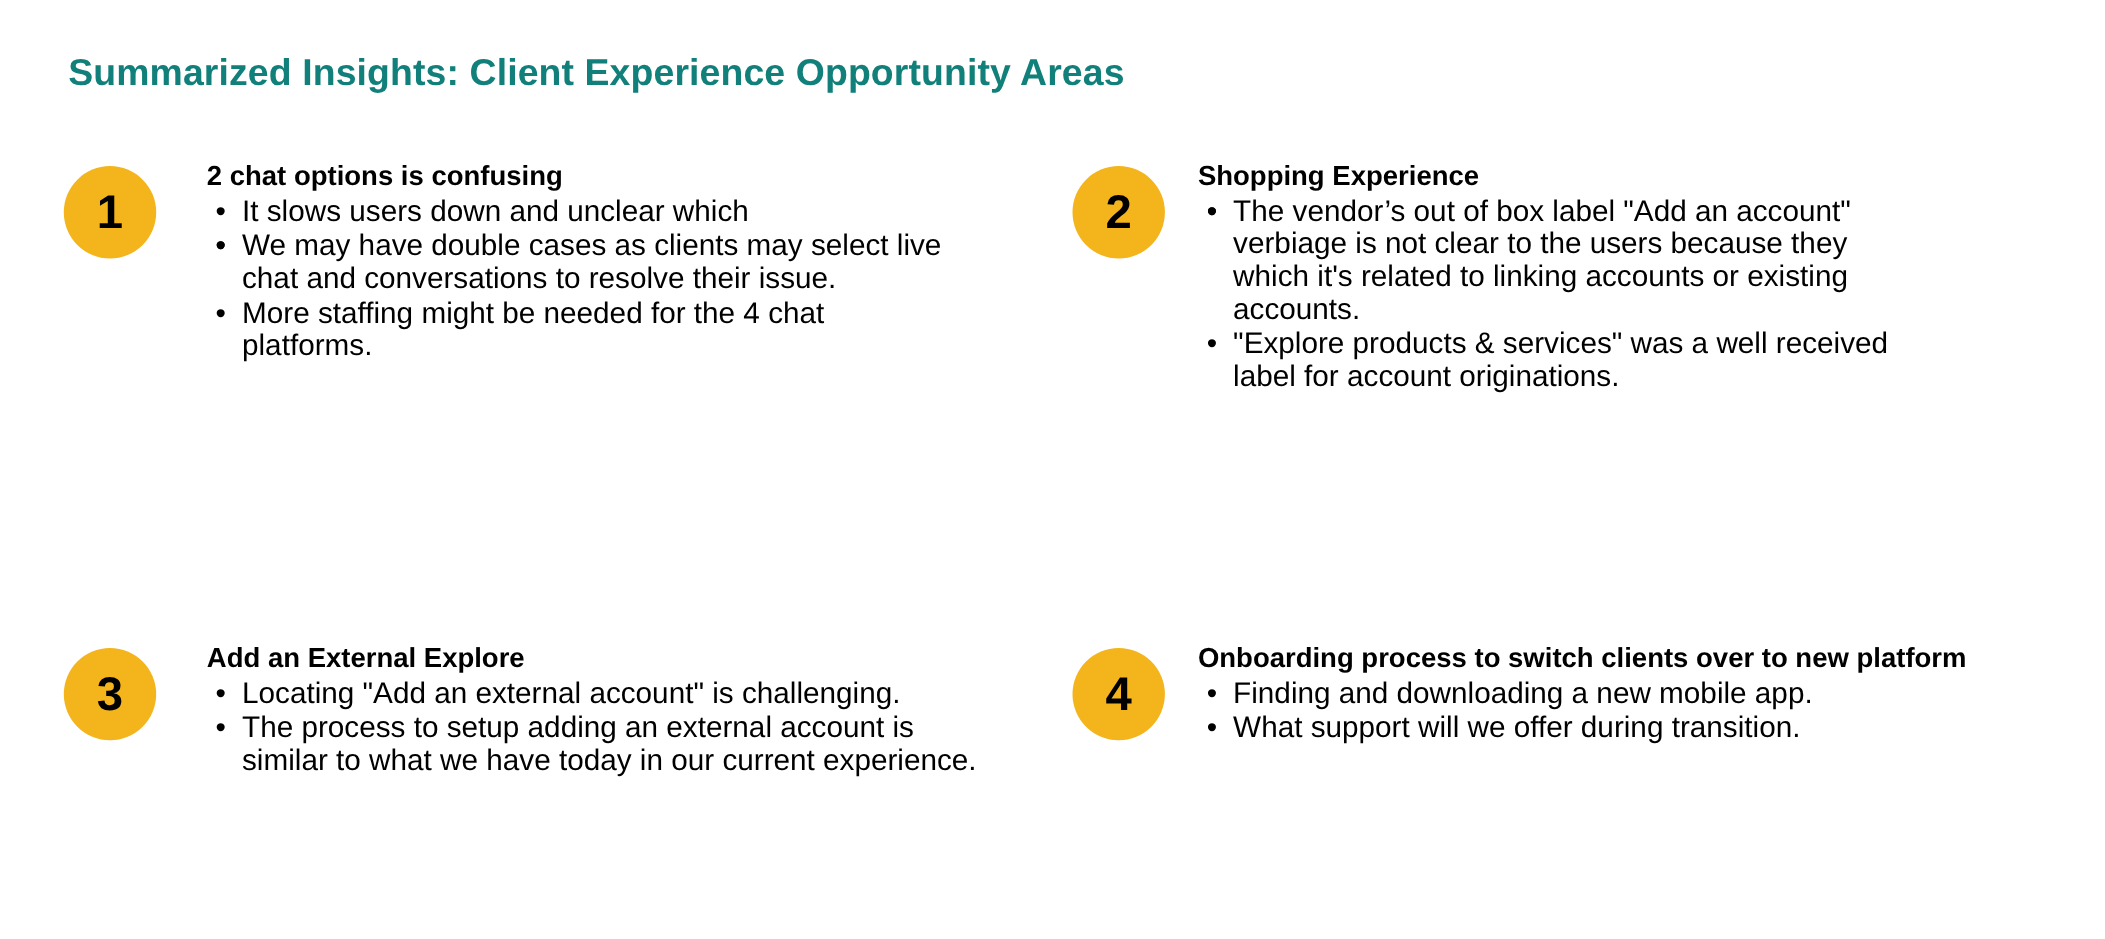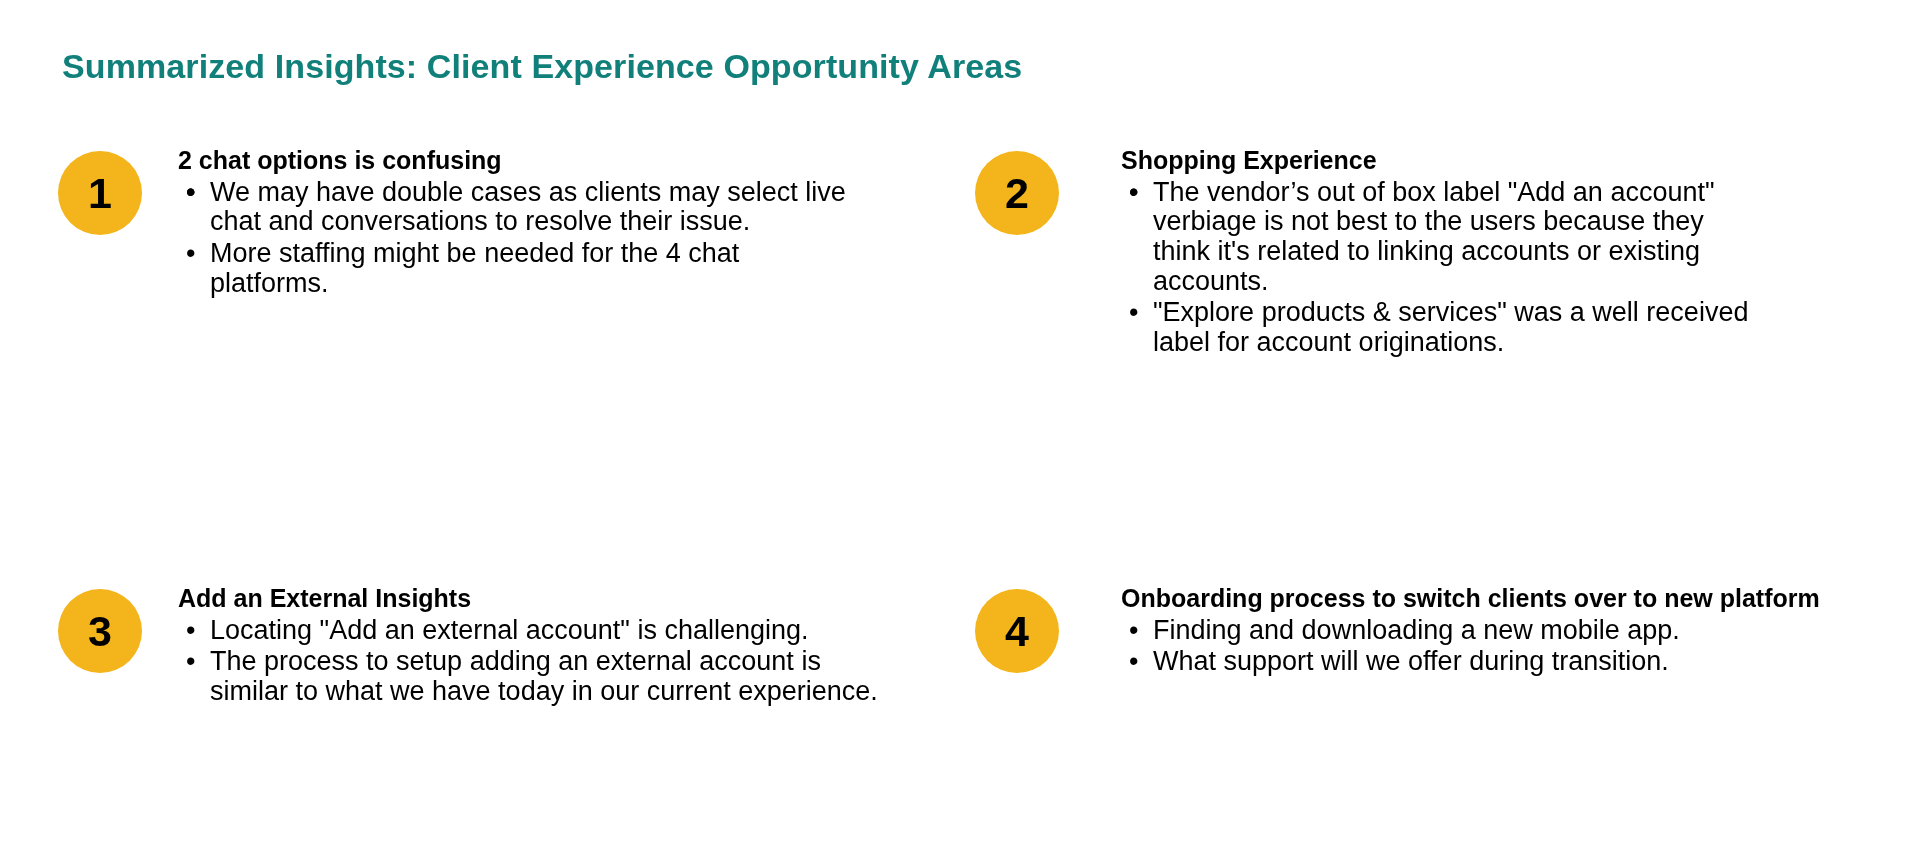--- a/index.html
+++ b/index.html
@@ -64,25 +64,25 @@
     font-size: 43px;
     font-weight: bold;
     display: flex;
     align-items: center;
     justify-content: center;
     line-height: 1;
     margin-top: 5px;
   }
 
   .insight-body {
-    margin-left: 36px;
+    margin-left: 46px;
     padding-top: 0px;
   }
   .insight-2 .insight-body,
-  .insight-4 .insight-body { margin-left: 62px; }
+  .insight-4 .insight-body { margin-left: 30px; }
 
   .insight-heading {
     font-size: 25px;
     font-weight: bold;
     line-height: 1.18;
     margin: 0 0 2px 0;
     color: #000000;
   }
 
   .bullets {
@@ -122,20 +122,21 @@
 
   <div class="grid">
 
     <div class="insight insight-1">
       <div class="badge">1</div>
       <div class="insight-body">
         <div class="insight-heading">2 chat options is confusing</div>
         <ul class="bullets">
           <li>
             <span class="dot">•</span>
+            <span>It slows users down and unclear which</span>
           </li>
           <li>
             <span class="dot">•</span>
           </li>
           <li>
             <span class="dot">•</span>
             <span>We may have double cases as clients may select live chat and conversations to resolve their issue.</span>
           </li>
           <li>
             <span class="dot">•</span>
@@ -148,34 +149,34 @@
     <div class="insight insight-2">
       <div class="badge">2</div>
       <div class="insight-body">
         <div class="insight-heading">Shopping Experience</div>
         <ul class="bullets">
           <li>
             <span class="dot">•</span>
           </li>
           <li>
             <span class="dot">•</span>
-            <span>The vendor’s out of box label "Add an account" verbiage is not best to the users because they think it's related to linking accounts or existing accounts.</span>
+            <span>The vendor’s out of box label "Add an account" verbiage is not clear to the users because they which it's related to linking accounts or existing accounts.</span>
           </li>
           <li>
             <span class="dot">•</span>
             <span>"Explore products &amp; services" was a well received label for account originations.</span>
           </li>
         </ul>
       </div>
     </div>
 
     <div class="insight insight-3">
       <div class="badge">3</div>
       <div class="insight-body">
-        <div class="insight-heading">Add an External Insights</div>
+        <div class="insight-heading">Add an External Explore</div>
         <ul class="bullets">
           <li>
             <span class="dot">•</span>
             <span>Locating "Add an external account" is challenging.</span>
           </li>
           <li>
             <span class="dot">•</span>
             <span>The process to setup adding an external account is similar to what we have today in our current experience.</span>
           </li>
         </ul>

